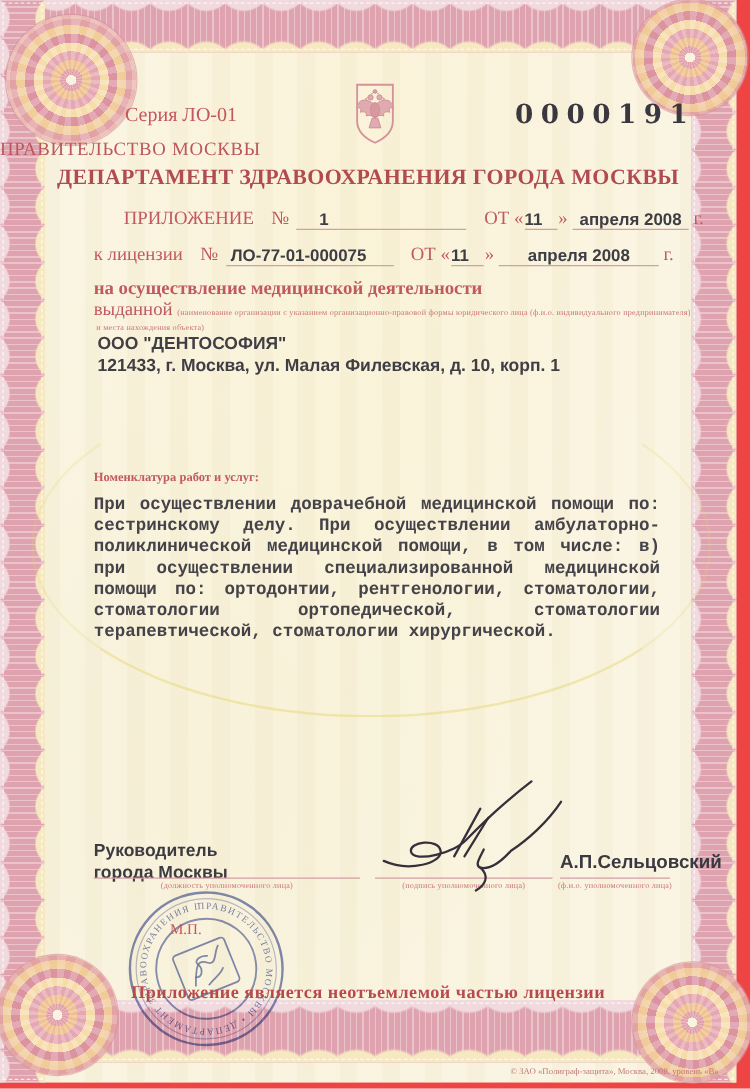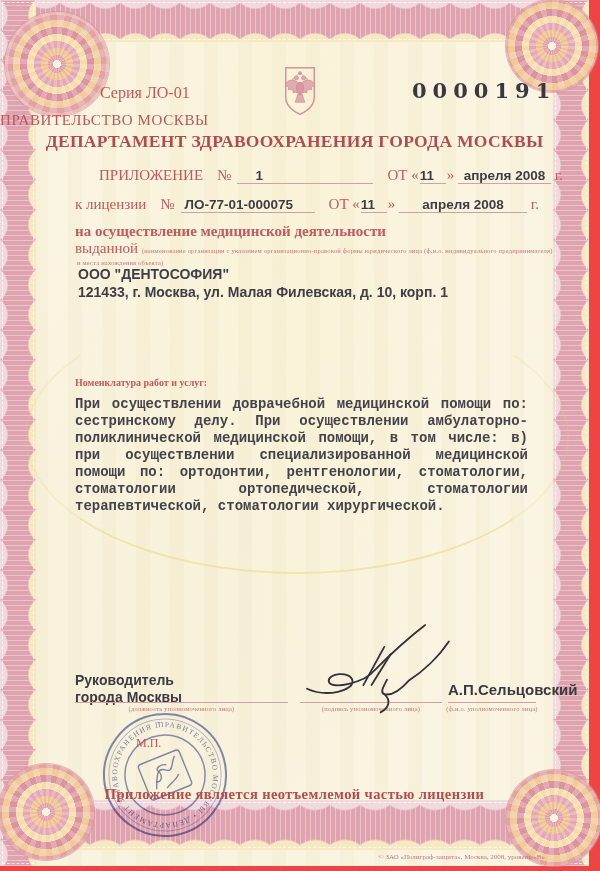--- a/index.html
+++ b/index.html
@@ -92,21 +92,21 @@
   #sig-note-right{left:443px;width:98px;}
   .sig-name{position:absolute;left:448px;top:681px;font-family:"Liberation Sans","DejaVu Sans",sans-serif;
        font-weight:bold;font-size:15px;color:#3b3940;}
   .signature-svg{position:absolute;left:292px;top:616px;z-index:4;}
   
   .stamp{position:absolute;left:90px;top:700px;width:150px;height:150px;transform:rotate(-8deg);
          opacity:.85;mix-blend-mode:multiply;z-index:2;}
   .mp{position:absolute;left:136px;top:736px;font-size:12px;color:#c4575d;z-index:5;}
   .footer-line{position:absolute;left:0;top:786px;width:589px;text-align:center;font-size:14.5px;
        font-weight:bold;color:#b8494f;letter-spacing:.4px;z-index:3;}
-  .imprint{position:absolute;left:0;top:853px;width:545px;text-align:right;font-size:7px;color:#c3797c;}
+  .imprint{position:absolute;left:0;top:853px;width:545px;text-align:right;font-size:7px;color:#c3797c;padding-left:30px;}
 </style>
 </head>
 <body>
 
 <div id="page">
   <div id="sheet">
 
     <div class="strip h" id="strip-top"></div>
     <div class="strip h" id="strip-bottom"></div>
     <div class="strip v" id="strip-left"></div>

